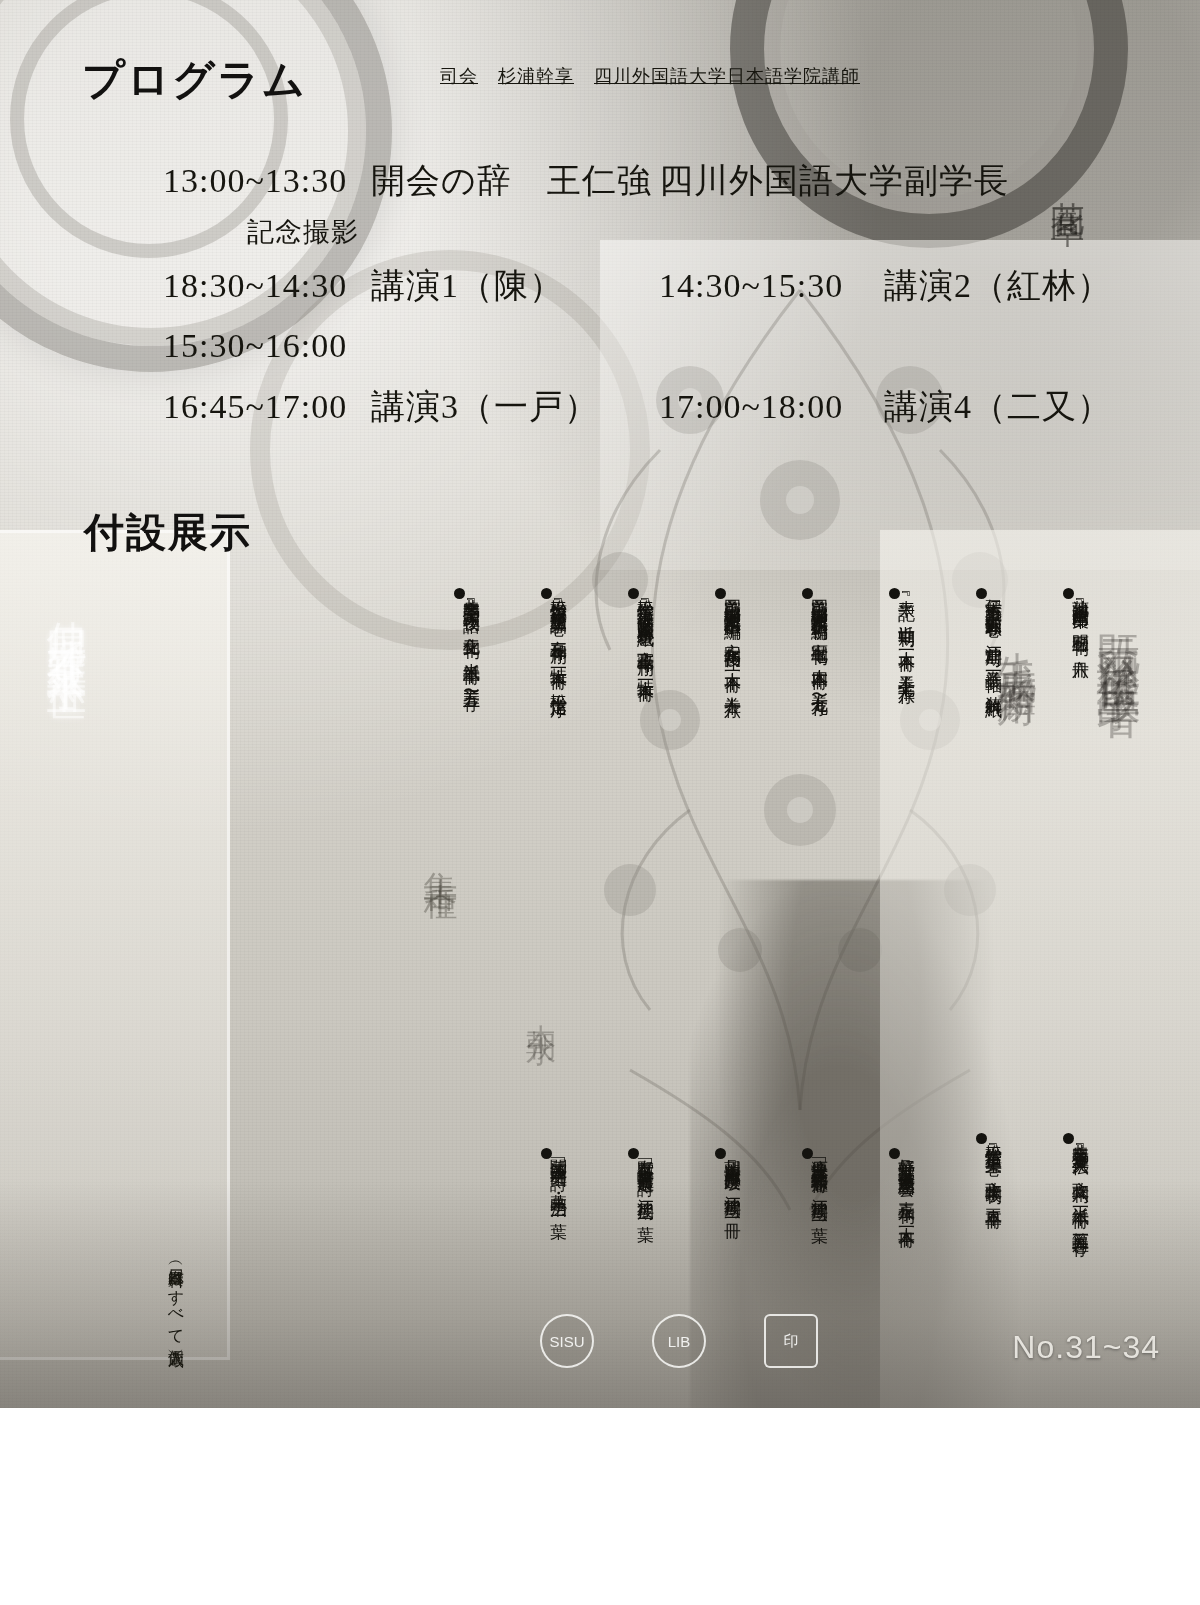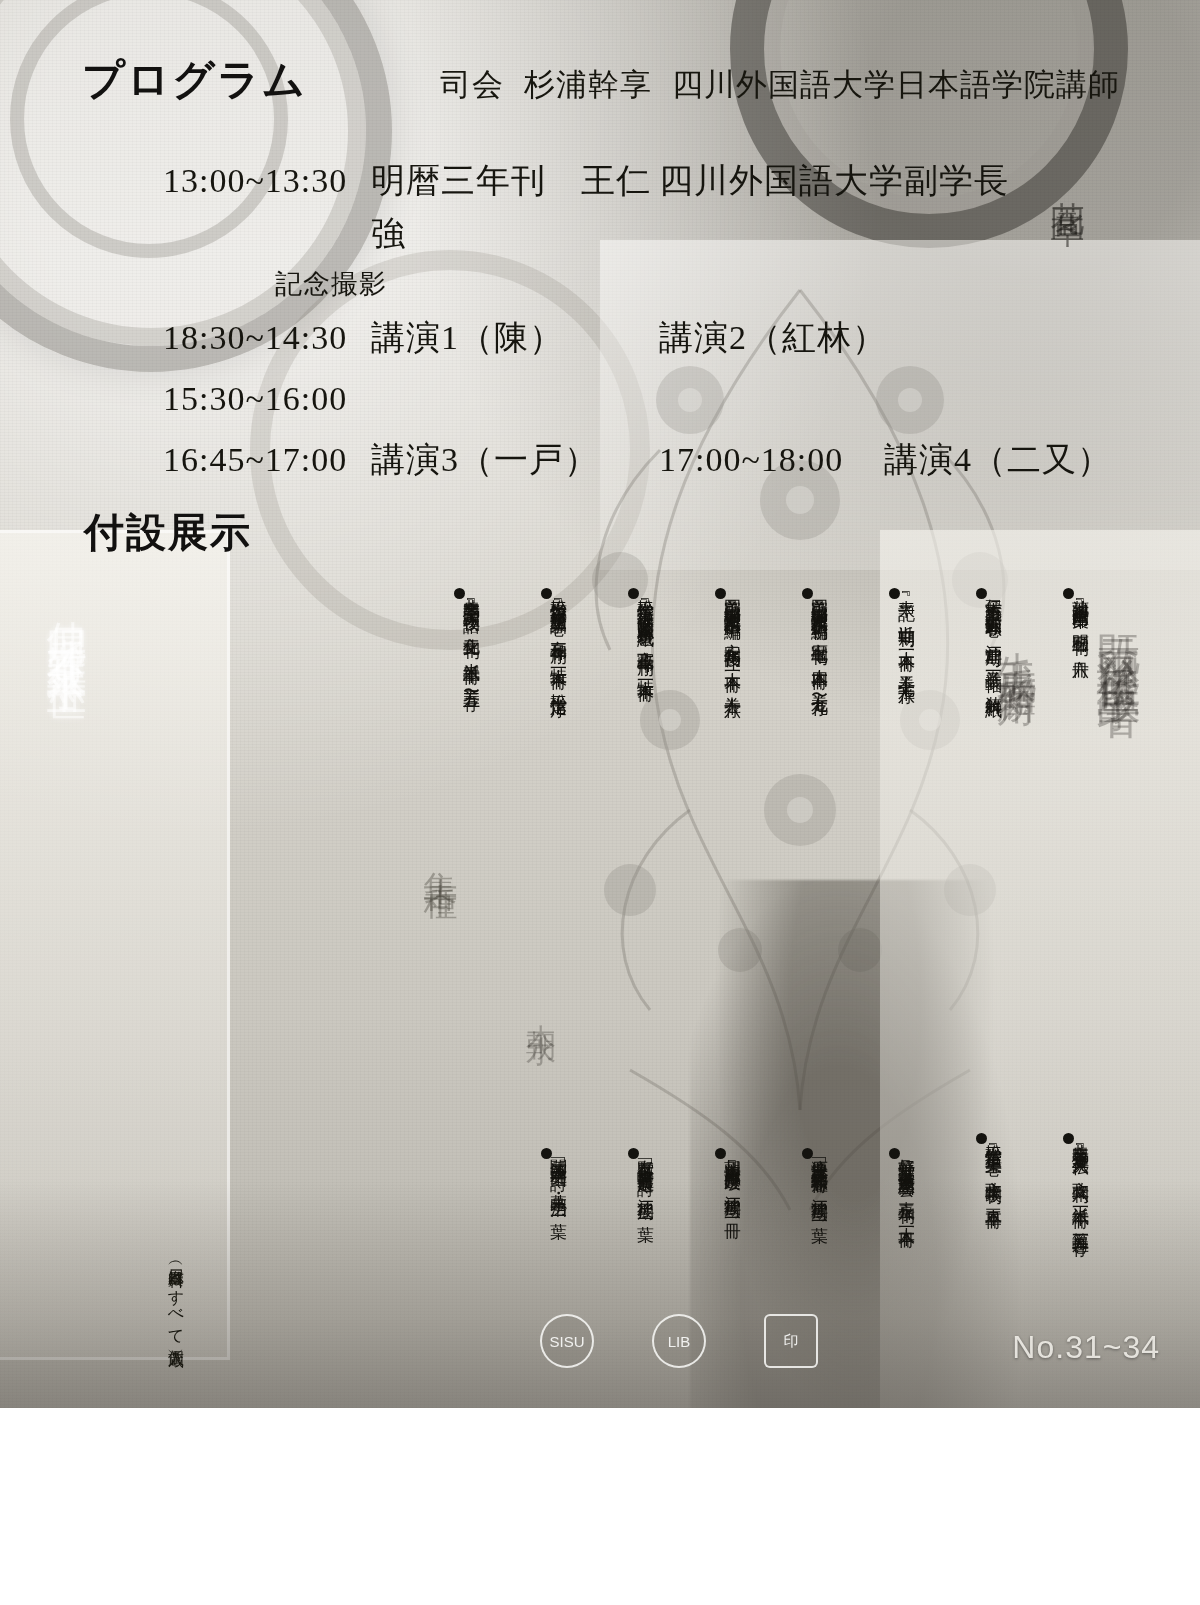--- a/index.html
+++ b/index.html
@@ -132,23 +132,24 @@
     position: absolute;
     left: 82px; top: 52px;
     font-size: 42px;
     font-weight: 700;
     letter-spacing: 2px;
     color: #121110;
   }
   .host-line {
     position: absolute;
     left: 440px; top: 64px;
-    font-size: 31px;
+    font-size: 18px;
     letter-spacing: 1px;
     color: #17160f;
+    text-decoration: underline;
   }
   .host-line .gap { display: inline-block; width: 20px; }
 
   .sched {
     position: absolute;
     left: 163px; top: 155px;
     width: 980px;
   }
   .sched-row {
     display: flex;
@@ -159,21 +160,21 @@
     letter-spacing: 1px;
     color: #16150f;
   }
   .sched-time { width: 208px; flex: 0 0 208px; }
   .sched-text { width: 288px; flex: 0 0 288px; }
   .sched-time2 { width: 225px; flex: 0 0 225px; }
   .sched-text2 { flex: 1 1 auto; }
   .sched-sub {
     font-size: 27px;
     letter-spacing: 1px;
-    margin: -2px 0 10px 112px;
+    margin: -2px 0 10px 84px;
     color: #16150f;
   }
 
   .exhibit-title {
     position: absolute;
     left: 84px; top: 505px;
     font-size: 40px;
     font-weight: 700;
     letter-spacing: 2px;
     color: #121110;
@@ -328,28 +329,29 @@
     <div class="program-title">プログラム</div>
 
     <div class="host-line">
       <span>司会</span><span class="gap"></span><span>杉浦幹享</span><span class="gap"></span><span>四川外国語大学日本語学院講師</span>
     </div>
 
     <div class="sched">
 
       <div class="sched-row">
         <div class="sched-time">13:00~13:30</div>
-        <div class="sched-text">明暦三年刊　王仁強</div>
+        <div class="sched-text">開会の辞　王仁強</div>
         <div class="sched-text2">四川外国語大学副学長</div>
       </div>
       <div class="sched-sub">記念撮影</div>
 
       <div class="sched-row">
         <div class="sched-time">18:30~14:30</div>
         <div class="sched-text">講演1（陳）</div>
+        <div class="sched-time2">14:30~15:30</div>
         <div class="sched-text2">講演2（紅林）</div>
       </div>
 
       <div class="sched-row">
         <div class="sched-time">15:30~16:00</div>
       </div>
 
       <div class="sched-row">
         <div class="sched-time">16:45~17:00</div>
         <div class="sched-text">講演3（一戸）</div>

